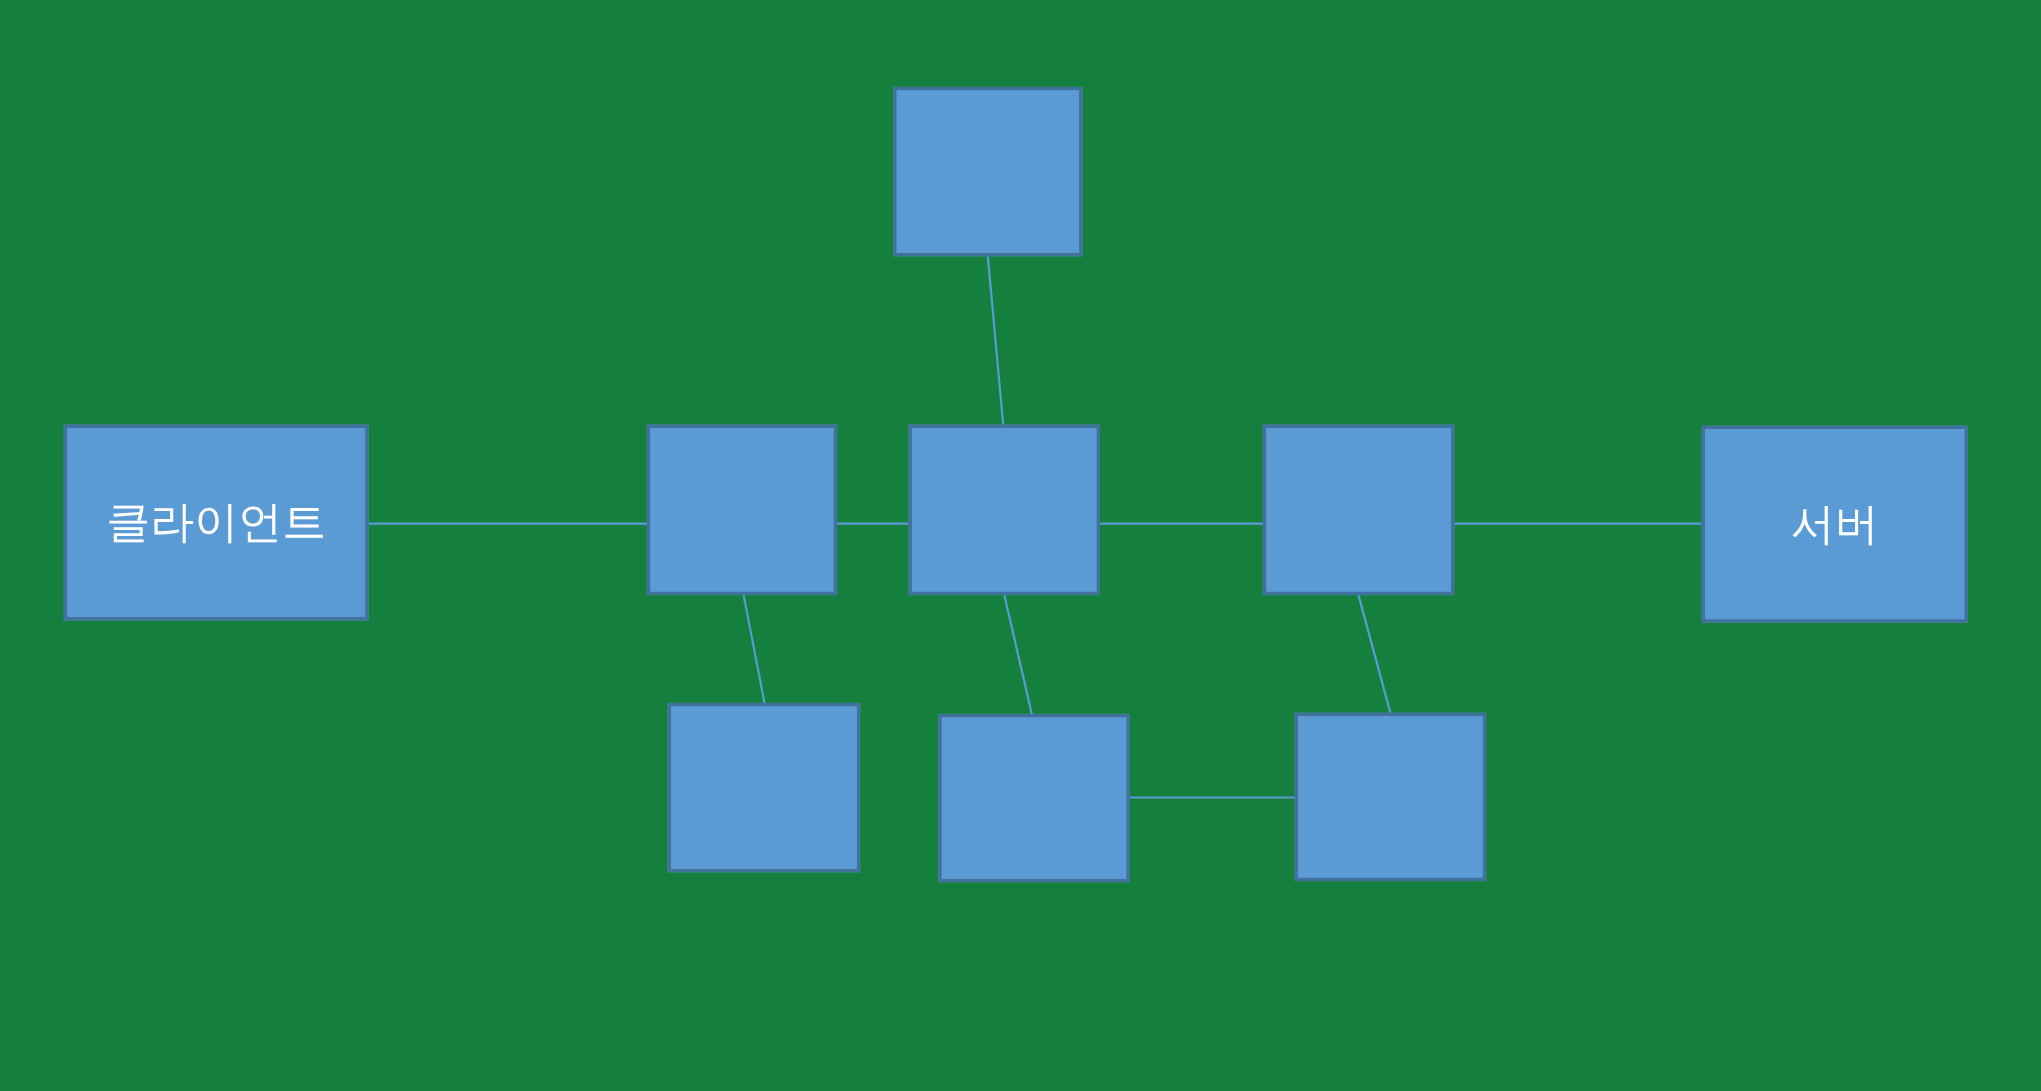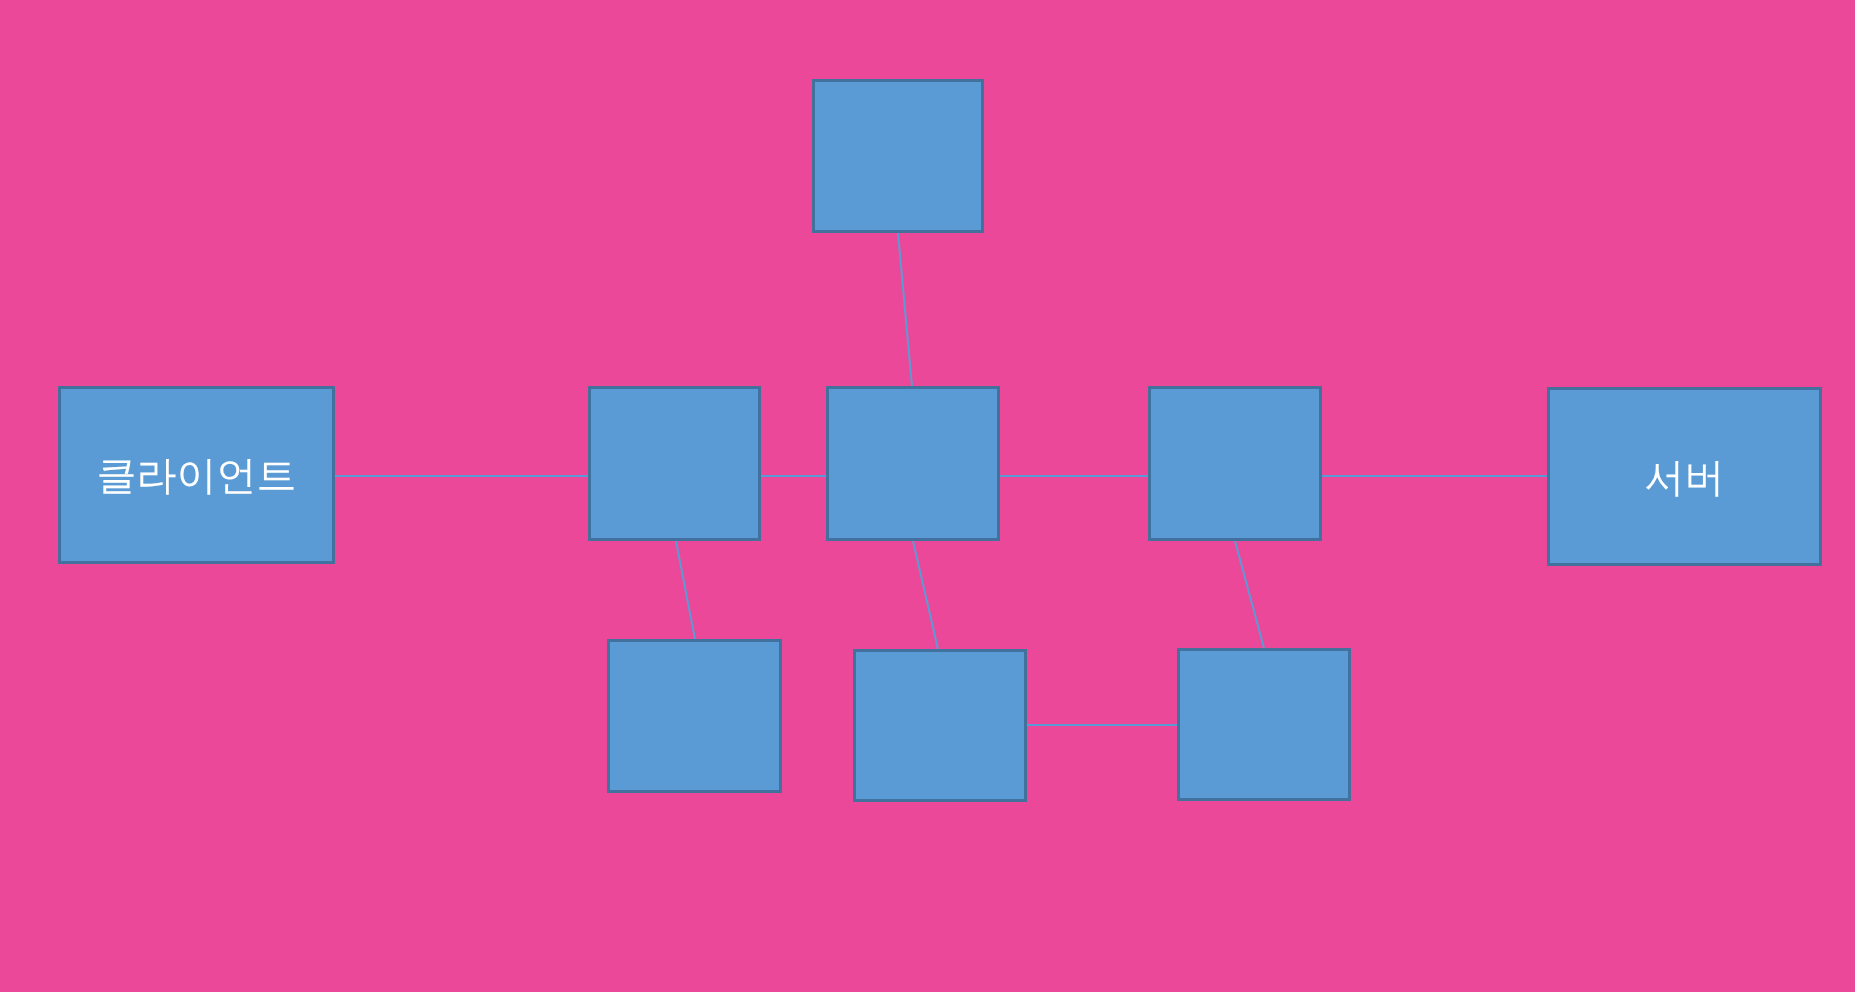--- a/index.html
+++ b/index.html
@@ -4,21 +4,21 @@
 <style>
   html, body {
     margin: 0;
     padding: 0;
     background: #000000;
   }
   #canvas {
     position: relative;
     width: 1855px;
     height: 992px;
-    background: #ec4899;
+    background: #15803d;
     overflow: hidden;
     font-family: "Liberation Sans", sans-serif;
   }
   #edges {
     position: absolute;
     left: 0;
     top: 0;
     width: 1855px;
     height: 992px;
   }
@@ -43,21 +43,21 @@
   }
   
   .n-client        { left: 58px;   top: 386px; width: 277px; height: 178px; }
   .n-top           { left: 812px;  top: 79px;  width: 172px; height: 154px; }
   .n-mid-left      { left: 588px;  top: 386px; width: 173px; height: 155px; }
   .n-mid-center    { left: 826px;  top: 386px; width: 174px; height: 155px; }
   .n-mid-right     { left: 1148px; top: 386px; width: 174px; height: 155px; }
   .n-bottom-left   { left: 607px;  top: 639px; width: 175px; height: 154px; }
   .n-bottom-center { left: 853px;  top: 649px; width: 174px; height: 153px; }
   .n-bottom-right  { left: 1177px; top: 648px; width: 174px; height: 153px; }
-  .n-server        { left: 1547px; top: 387px; width: 275px; height: 179px; }
+  .n-server        { left: 1547px; top: 387px; width: 242px; height: 179px; }
 </style>
 </head>
 <body>
 
 <div id="canvas">
 
   <svg id="edges" viewBox="0 0 1855 992" xmlns="http://www.w3.org/2000/svg">
     <line x1="335" y1="476" x2="588" y2="476"></line>
     <line x1="761" y1="476" x2="826" y2="476"></line>
     <line x1="1000" y1="476" x2="1148" y2="476"></line>

